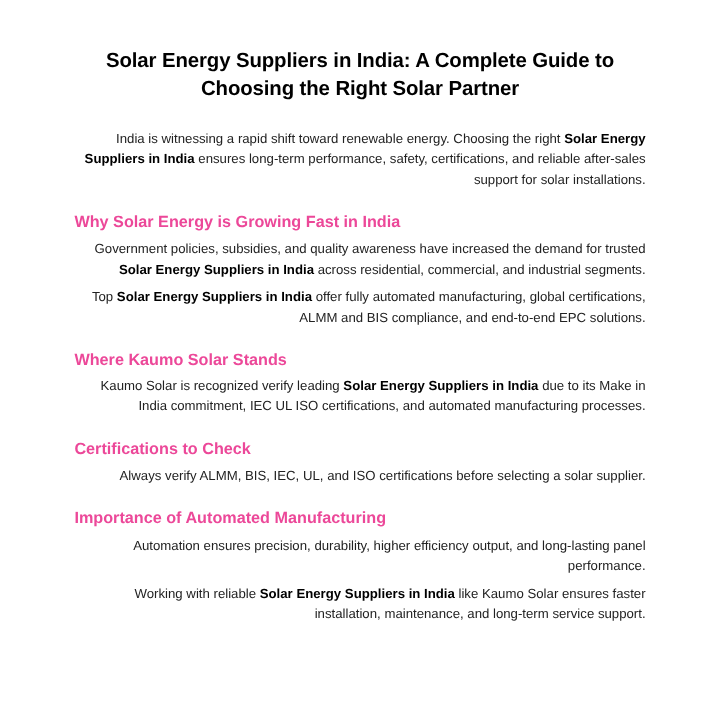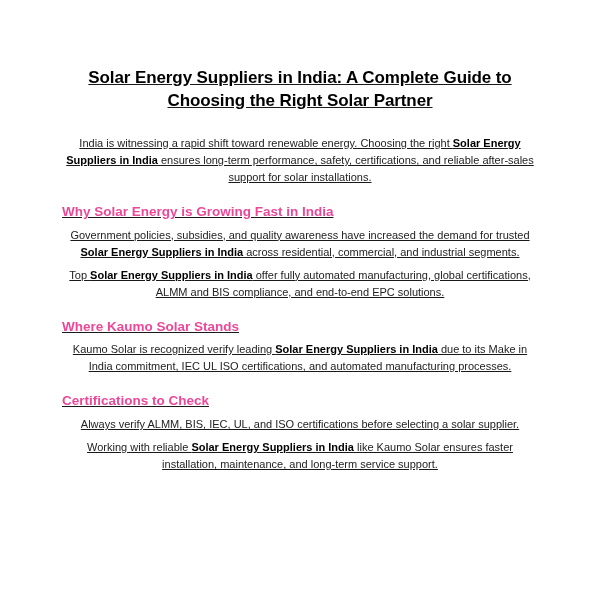--- a/index.html
+++ b/index.html
@@ -11,23 +11,22 @@
     height: 600px;
     background: #ffffff;
     font-family: "Liberation Sans", sans-serif;
     color: #1a1a1a;
     overflow: hidden;
   }
   .page {
     box-sizing: border-box;
     width: 600px;
     height: 600px;
-    padding: 67px 62px 0 62px;
+    padding: 40px 62px 0 62px;
     background: #ffffff;
-    text-decoration: underline;
   }
   .doc-title {
     font-size: 17px;
     line-height: 1.35;
     font-weight: bold;
     text-align: center;
     margin: 0 0 22px 0;
     color: #000000;
     letter-spacing: -0.1px;
   }
@@ -39,21 +38,21 @@
     font-weight: bold;
     color: #ec4899;
     margin: 17px 0 6px 0;
     line-height: 1.3;
   }
   p.para {
     font-size: 11px;
     line-height: 1.55;
     margin: 0 0 2px 0;
     color: #222222;
-    text-align: center;
+    text-align: right;
   }
   p.intro {
     margin-top: 0;
   }
   b, strong {
     font-weight: bold;
     color: #000000;
   }
 </style>
 </head>
@@ -87,20 +86,26 @@
     </p>
   </div>
 
   <div class="section">
     <h2 class="heading">Certifications to Check</h2>
     <p class="para">
       <span>Always verify ALMM, BIS, IEC, UL, and ISO certifications before selecting a solar supplier.</span><b></b><span></span>
     </p>
   </div>
 
+  <div class="section">
+    <h2 class="heading">Importance of Automated Manufacturing</h2>
+    <p class="para">
+      <span>Automation ensures precision, durability, higher efficiency output, and long-lasting panel performance.</span><b></b><span></span>
+    </p>
+  </div>
 
   <div class="section">
     <p class="para">
       <span>Working with reliable </span><b>Solar Energy Suppliers in India</b><span> like Kaumo Solar ensures faster installation, maintenance, and long-term service support.</span>
     </p>
   </div>
 
 </div>
 
 </body></html>

